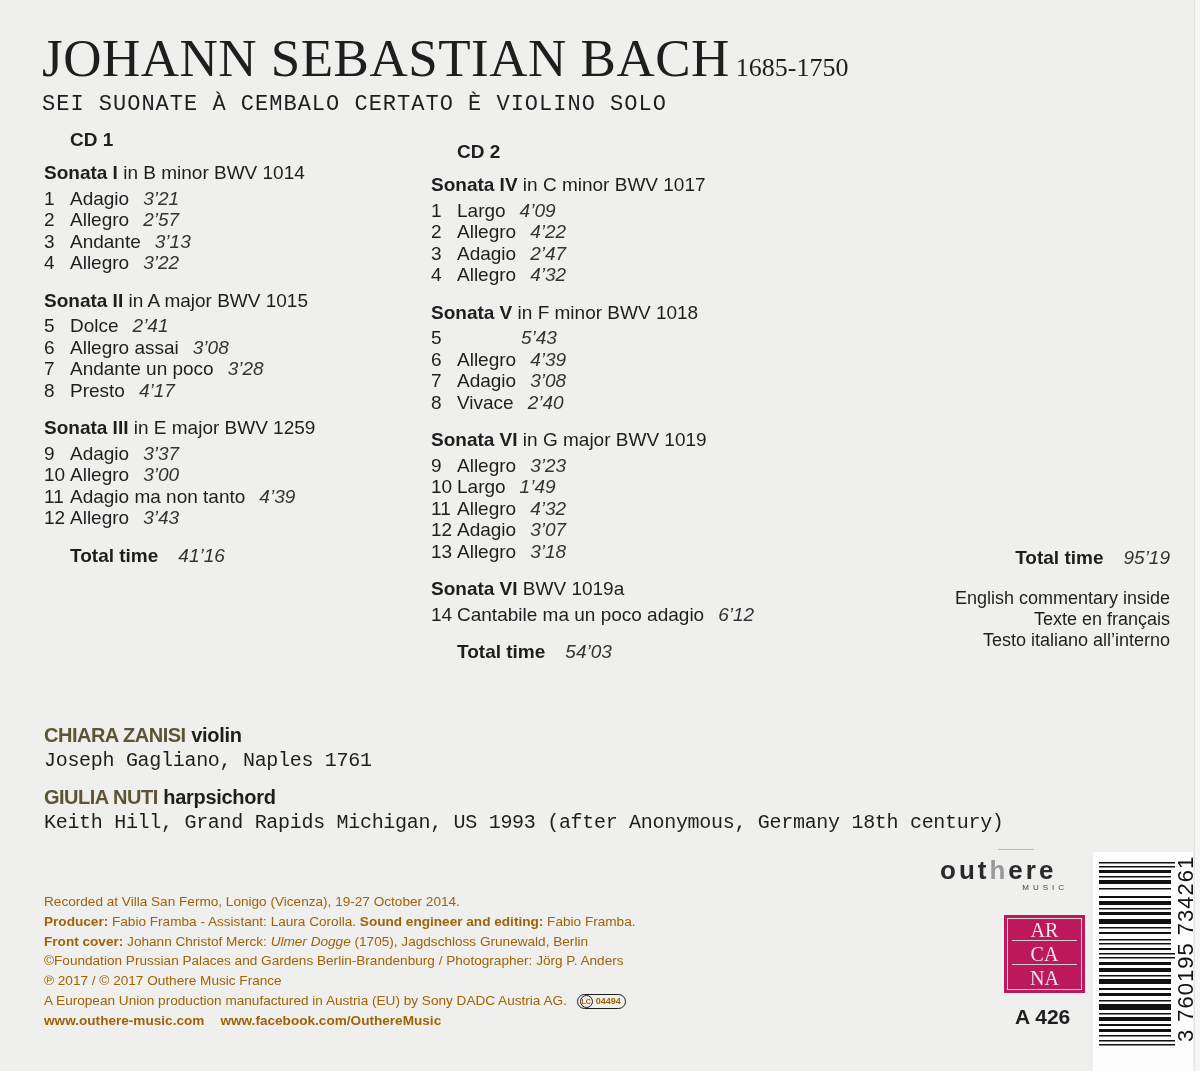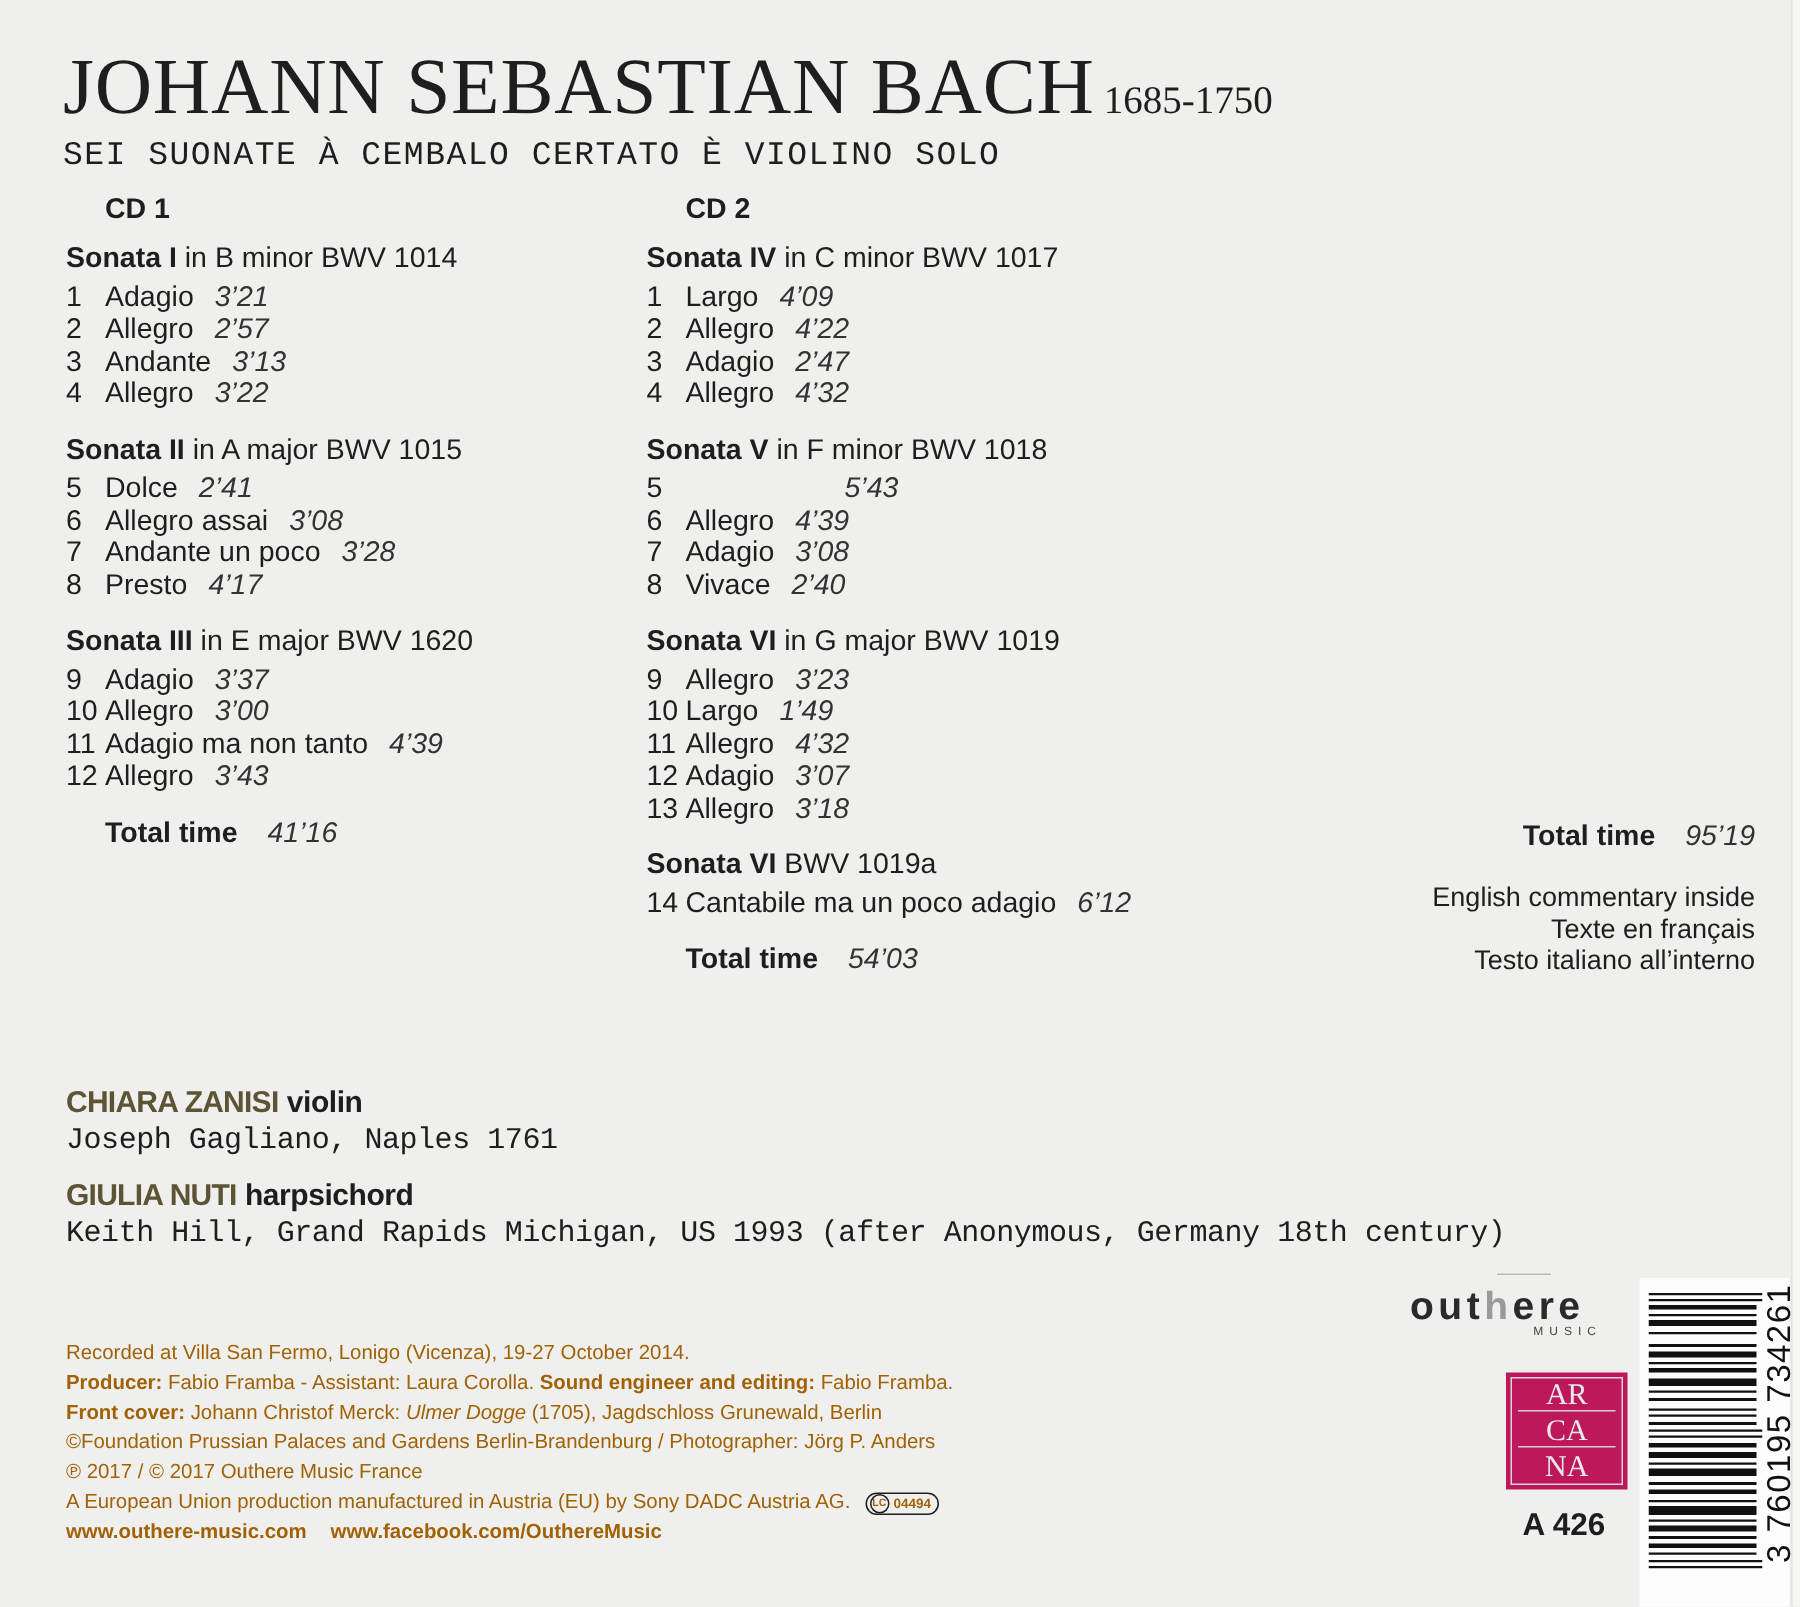--- a/index.html
+++ b/index.html
@@ -26,21 +26,21 @@
       font-size: 26px; margin-left: 6px; letter-spacing: 0;
     }
     .title-sub {
       font-family: Liberation Mono, monospace;
       font-size: 22px; letter-spacing: 1px; line-height: 22px; margin-top: -2px;
       white-space: nowrap;
     }
 
     .cd-col { position: absolute; font-size: 19px; line-height: 21.5px; }
     .cd1 { left: 44px; top: 128px; width: 360px; }
-    .cd2 { left: 431px; top: 128px; width: 380px; }
+    .cd2 { left: 431px; top: 140px; width: 380px; }
     .cd-heading { font-weight: bold; font-size: 19px; margin-left: 26px; margin-bottom: 10px; line-height: 24px; }
     .sonata { margin-bottom: 16px; }
     .sonata-title { white-space: nowrap; margin-bottom: 4px; }
     .sonata-title b { font-weight: bold; }
     .track { display: flex; white-space: nowrap; }
     .track-num { width: 26px; flex: none; }
     .track-name { flex: none; }
     .track-time { font-style: italic; margin-left: 14px; color: #333; }
     .total { margin-left: 26px; margin-top: 2px; white-space: nowrap; }
     .total b { font-weight: bold; }
@@ -150,21 +150,21 @@
           <span class="track-name">Andante un poco</span>
           <span class="track-time">3’28</span>
         </div>
         <div class="track">
           <span class="track-num">8</span>
           <span class="track-name">Presto</span>
           <span class="track-time">4’17</span>
         </div>
       </div>
       <div class="sonata">
-        <div class="sonata-title"><b>Sonata III</b><span> in E major BWV 1620</span></div>
+        <div class="sonata-title"><b>Sonata III</b><span> in E major BWV 1259</span></div>
         <div class="track">
           <span class="track-num">9</span>
           <span class="track-name">Adagio</span>
           <span class="track-time">3’37</span>
         </div>
         <div class="track">
           <span class="track-num">10</span>
           <span class="track-name">Allegro</span>
           <span class="track-time">3’00</span>
         </div>
@@ -209,21 +209,21 @@
           <span class="track-num">4</span>
           <span class="track-name">Allegro</span>
           <span class="track-time">4’32</span>
         </div>
       </div>
       <div class="sonata">
         <div class="sonata-title"><b>Sonata V</b><span> in F minor BWV 1018</span></div>
         <div class="track">
           <span class="track-num">5</span>
           <span class="track-name"></span>
-          <span class="track-time" style="margin-left: 106px;">5’43</span>
+          <span class="track-time" style="margin-left: 64px;">5’43</span>
         </div>
         <div class="track">
           <span class="track-num">6</span>
           <span class="track-name">Allegro</span>
           <span class="track-time">4’39</span>
         </div>
         <div class="track">
           <span class="track-num">7</span>
           <span class="track-name">Adagio</span>
           <span class="track-time">3’08</span>

